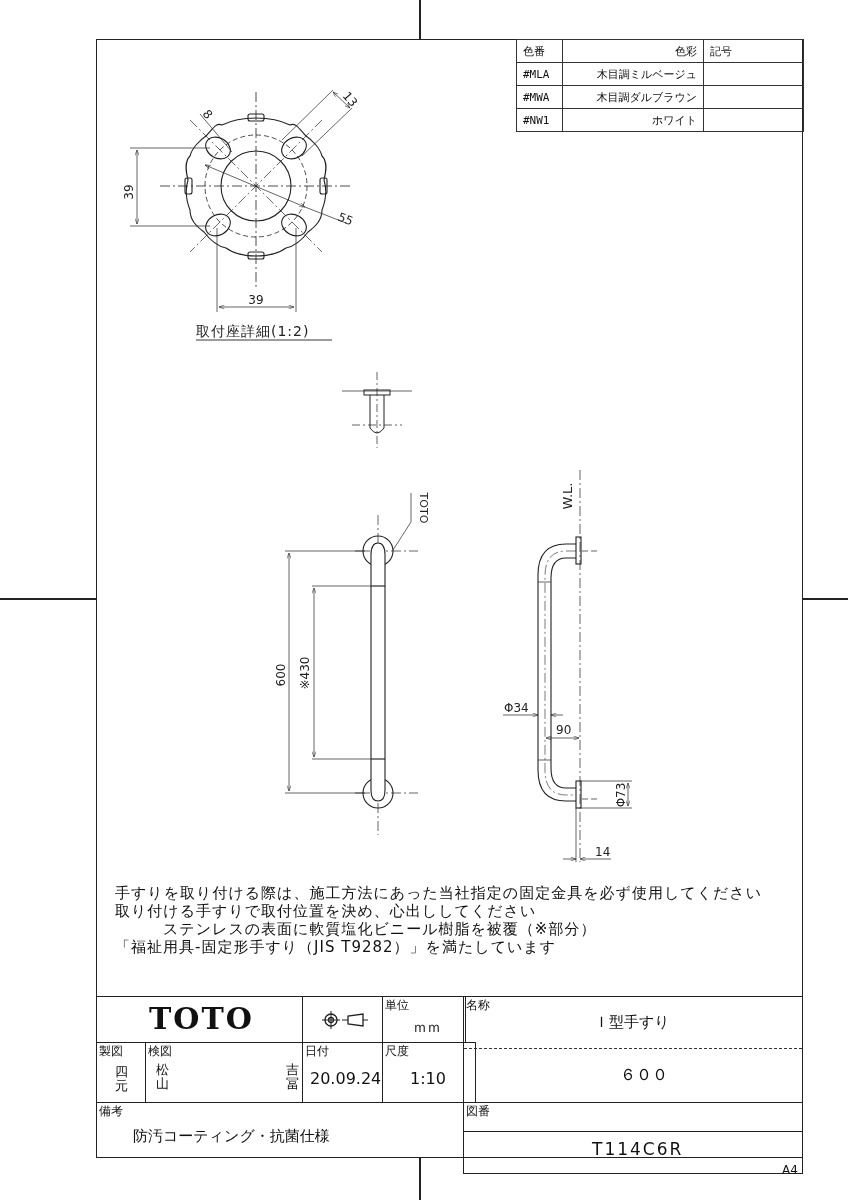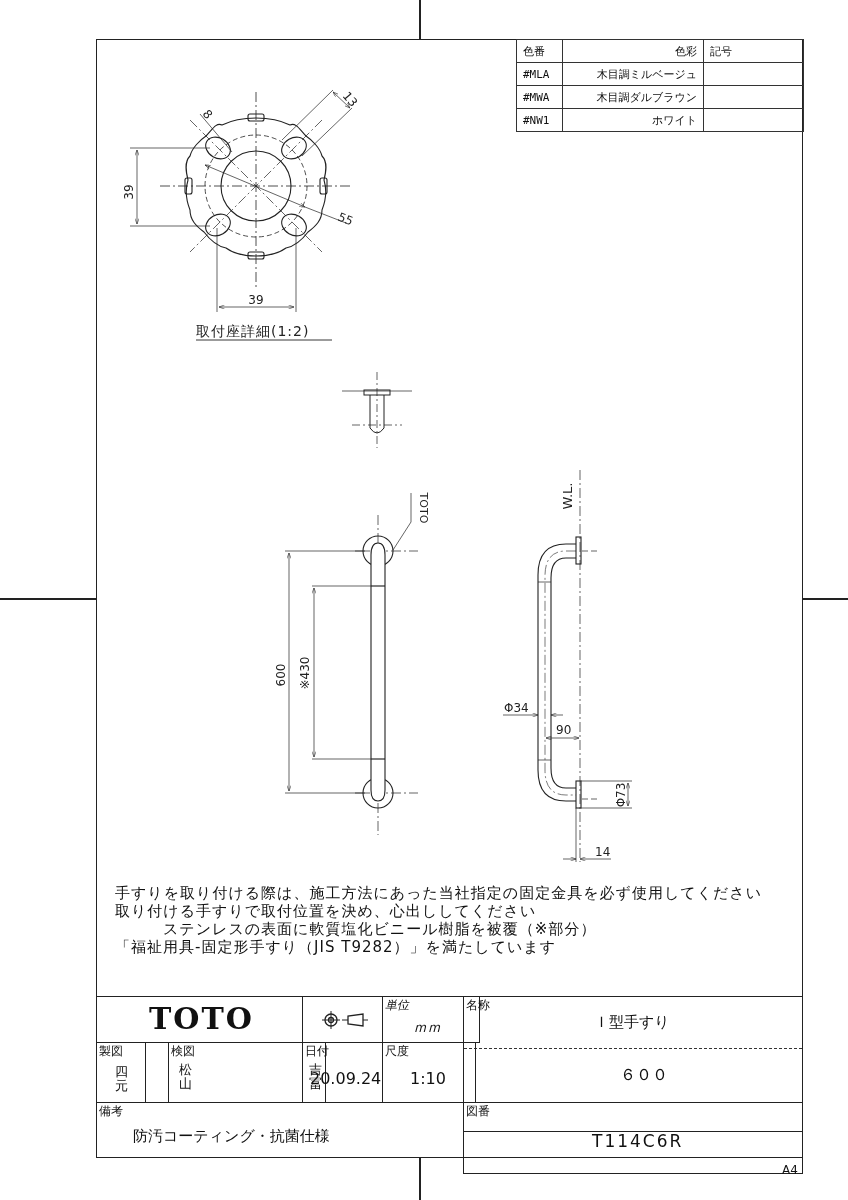--- a/index.html
+++ b/index.html
@@ -204,53 +204,53 @@
     <svg width="81" height="47">
       <circle cx="28" cy="23" r="6" fill="none" stroke="#222" stroke-width="1.3"></circle>
       <circle cx="28" cy="23" r="2.5" fill="none" stroke="#222" stroke-width="1.3"></circle>
       <line x1="19" y1="23" x2="37" y2="23" stroke="#222" stroke-width="1"></line>
       <line x1="28" y1="14" x2="28" y2="32" stroke="#222" stroke-width="1"></line>
       <line x1="39" y1="23" x2="45" y2="23" stroke="#222" stroke-width="1"></line>
       <path d="M45,19 L45,27 L60,29 L60,17 Z" fill="none" stroke="#222" stroke-width="1.3"></path>
       <line x1="60" y1="23" x2="65" y2="23" stroke="#222" stroke-width="1"></line>
     </svg>
   </div>
-  <div class="tb" style="left:382px;top:996px;width:98px;height:47px;font-style:italic;">
+  <div class="tb" style="left:382px;top:996px;width:84px;height:47px;">
     <div class="tb-label">単位</div>
     <div class="tb-val" style="left:30px;top:22px;font-size:14px;">ｍｍ</div>
   </div>
 
   <div class="tb" style="left:463px;top:996px;width:340px;height:136px;">
     <div class="tb-label">名称</div>
     <div class="tb-val" style="left:130px;top:16px;font-size:15px;">Ｉ型手すり</div>
     <div style="position:absolute;left:0;right:0;top:51px;border-top:1px dashed #333;"></div>
     <div class="tb-val" style="left:156px;top:68px;font-size:16px;">６００</div>
   </div>
 
   <div class="tb" style="left:96px;top:1042px;width:50px;height:61px;">
     <div class="tb-label">製図</div>
     <div style="position:absolute;left:18px;top:22px;width:14px;font-size:13px;line-height:14px;word-break:break-all;">四元</div>
   </div>
-  <div class="tb" style="left:145px;top:1042px;width:158px;height:61px;margin-left:23px;">
+  <div class="tb" style="left:145px;top:1042px;width:158px;height:61px;">
     <div class="tb-label">検図</div>
     <div style="position:absolute;left:10px;top:20px;width:14px;font-size:13px;line-height:14px;word-break:break-all;">松山</div>
     <div style="position:absolute;left:140px;top:20px;width:14px;font-size:13px;line-height:14px;word-break:break-all;">吉冨</div>
   </div>
   <div class="tb" style="left:302px;top:1042px;width:81px;height:61px;">
     <div class="tb-label">日付</div>
     <div class="tb-val" style="left:7px;top:26px;font-size:16px;">20.09.24</div>
   </div>
   <div class="tb" style="left:382px;top:1042px;width:94px;height:61px;">
     <div class="tb-label">尺度</div>
     <div class="tb-val" style="left:27px;top:26px;font-size:16px;">1:10</div>
   </div>
 
   <div class="tb" style="left:96px;top:1102px;width:368px;height:56px;">
     <div class="tb-label">備考</div>
     <div class="tb-val" style="left:36px;top:24px;font-size:15px;">防汚コーティング・抗菌仕様</div>
   </div>
   <div class="tb" style="left:463px;top:1102px;width:340px;height:72px;padding-left:34px;">
     <div class="tb-label">図番</div>
-    <div class="tb-val" style="left:128px;top:28px;font-size:17px;letter-spacing:2px;">T114C6R</div>
+    <div class="tb-val" style="left:128px;top:36px;font-size:17px;letter-spacing:2px;">T114C6R</div>
   </div>
 </div>
 
 <div class="a4">A4</div>
 
 </body></html>

